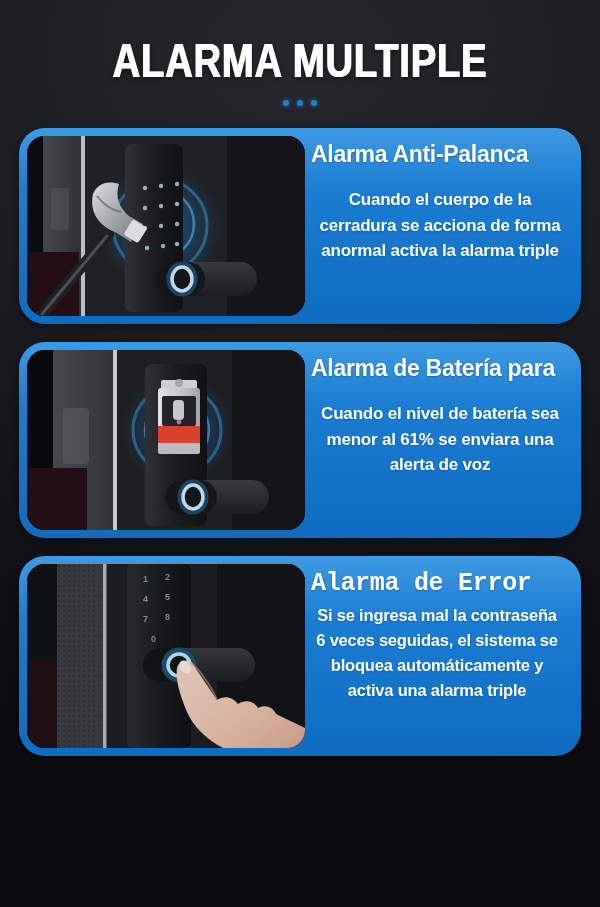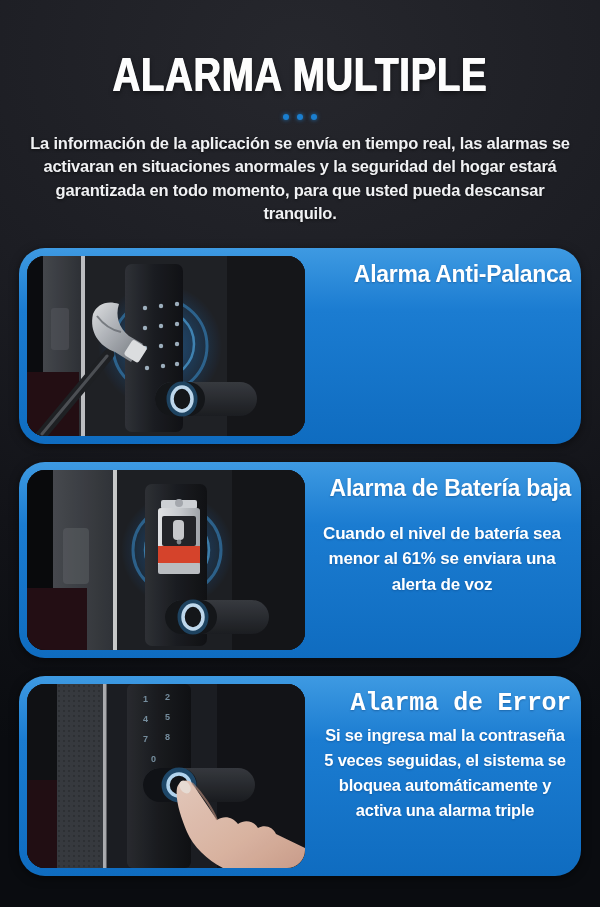--- a/index.html
+++ b/index.html
@@ -7,21 +7,21 @@
     position:relative;
     width:600px;height:907px;
     margin:0 auto;
     overflow:hidden;
     font-family:"Liberation Sans","DejaVu Sans",sans-serif;
     background:
       radial-gradient(150% 80% at 50% 6%, #26272d 0%, #1c1d23 42%, #121318 72%, #0a0c10 100%);
     color:#fff;
   }
   
-  .header{padding-top:46px;text-align:center;}
+  .header{padding-top:32px;text-align:center;}
   .page-title{
     margin:0;
     font-size:49px;
     font-weight:700;
     letter-spacing:1px;
     color:#fdfdfd;
     white-space:nowrap;
     transform:scaleX(0.78);
     transform-origin:50% 50%;
     text-shadow:0.7px 0 0 #fdfdfd,-0.7px 0 0 #fdfdfd, 0 2px 6px rgba(0,0,0,.55);
@@ -58,21 +58,21 @@
     flex:none;
     width:278px;height:100%;
     border-radius:18px;
     overflow:hidden;
     background:#1c1e22;
   }
   .card-photo svg{display:block;width:100%;height:100%;}
   .card-text{
     flex:1;
     display:flex;flex-direction:column;
-    align-items:flex-end;text-align:center;
+    align-items:flex-start;text-align:center;
     padding:5px 2px 0 6px;
     color:#fff;
   }
   .card-title{
     margin:0;
     font-size:23px;
     font-weight:700;
     letter-spacing:-0.3px;
     white-space:nowrap;
     text-shadow:0 1px 2px rgba(0,40,90,.35);
@@ -94,21 +94,20 @@
 
 <div class="page">
 
   <div class="header">
     <h1 class="page-title">ALARMA MULTIPLE</h1>
     <div class="accent-dots">
       <span class="dot"></span>
       <span class="dot"></span>
       <span class="dot"></span>
     </div>
-    <p class="intro">La información de la aplicación se envía en tiempo real, las alarmas se activaran en situaciones anormales y la seguridad del hogar estará garantizada en todo momento, para que usted pueda descansar tranquilo.</p>
   </div>
 
   <div class="cards">
 
     <section class="card">
       <div class="card-photo">
         <svg viewBox="0 0 278 180" preserveAspectRatio="none">
           <defs>
             <linearGradient id="p1bg" x1="0" y1="0" x2="1" y2="1">
               <stop offset="0" stop-color="#2a2c31"></stop>
@@ -178,20 +177,21 @@
             <path d="M15,178 L80,100" stroke="#5c6066" stroke-width="3" stroke-linecap="round" opacity="0.85"></path>
             <path d="M88,96 C72,90 62,76 66,58 C70,48 80,44 92,48 C88,60 92,72 102,80 L116,88 L104,106 Z" fill="url(#p1silver)"></path>
             <path d="M70,60 C76,68 84,74 94,76" fill="none" stroke="#6f747b" stroke-width="2" opacity="0.8"></path>
             <rect x="100" y="86" width="17" height="18" rx="3" fill="#eef0f2" transform="rotate(32 108 95)"></rect>
           </g>
           <rect x="0" y="0" width="278" height="180" fill="#000" opacity="0.08"></rect>
         </svg>
       </div>
       <div class="card-text">
         <h2 class="card-title">Alarma Anti-Palanca</h2>
+        <p class="card-body">Cuando el cuerpo de la cerradura se acciona de forma anormal activa la alarma triple</p>
       </div>
     </section>
 
     <section class="card">
       <div class="card-photo">
         <svg viewBox="0 0 278 180" preserveAspectRatio="none">
           <defs>
             <linearGradient id="p2bg" x1="0" y1="0" x2="1" y2="1">
               <stop offset="0" stop-color="#292b30"></stop>
                 <stop offset="1" stop-color="#17181c"></stop>
@@ -247,21 +247,21 @@
           <g>
             <rect x="138" y="130" width="104" height="34" rx="17" fill="url(#p2handle)"></rect>
             <rect x="138" y="130" width="52" height="34" rx="17" fill="#16181c"></rect>
             <ellipse cx="166" cy="147" rx="12" ry="14" fill="none" stroke="#2f86c8" stroke-width="7" opacity="0.45"></ellipse>
             <ellipse cx="166" cy="147" rx="10" ry="12" fill="none" stroke="#cfeaff" stroke-width="3.5"></ellipse>
           </g>
           <rect x="0" y="0" width="278" height="180" fill="#000" opacity="0.08"></rect>
         </svg>
       </div>
       <div class="card-text">
-        <h2 class="card-title">Alarma de Batería baja</h2>
+        <h2 class="card-title">Alarma de Batería para</h2>
         <p class="card-body">Cuando el nivel de batería sea menor al 61% se enviara una alerta de voz</p>
       </div>
     </section>
 
     <section class="card card--error">
       <div class="card-photo">
         <svg viewBox="0 0 278 184" preserveAspectRatio="none">
           <defs>
             <linearGradient id="p3bg" x1="0" y1="0" x2="1" y2="1">
               <stop offset="0" stop-color="#26282d"></stop>
@@ -320,18 +320,18 @@
                      C180,176 166,162 160,148
                      C154,134 148,116 150,104 Z" fill="url(#p3skin)"></path>
             <path d="M190,136 C186,126 176,110 165,99" fill="none" stroke="#c99a85" stroke-width="2" opacity="0.6"></path>
             <ellipse cx="158" cy="103" rx="5" ry="7" fill="#f8ece4" transform="rotate(-35 158 103)"></ellipse>
           </g>
           <rect x="0" y="0" width="278" height="184" fill="#000" opacity="0.07"></rect>
         </svg>
       </div>
       <div class="card-text">
         <h2 class="card-title">Alarma de Error</h2>
-        <p class="card-body">Si se ingresa mal la contraseña 5 veces seguidas, el sistema se bloquea automáticamente y activa una alarma triple</p>
+        <p class="card-body">Si se ingresa mal la contraseña 6 veces seguidas, el sistema se bloquea automáticamente y activa una alarma triple</p>
       </div>
     </section>
 
   </div>
 </div>
 
 </body></html>

